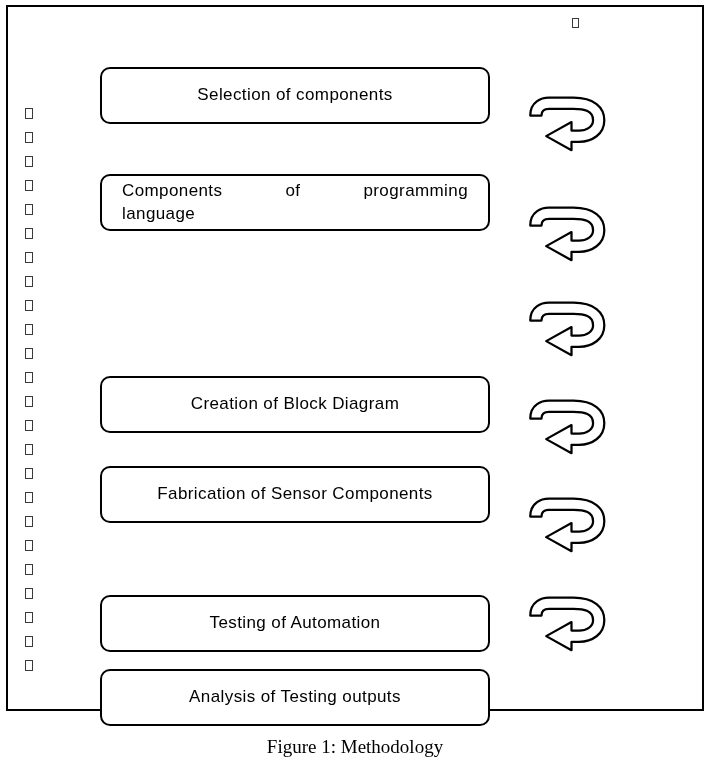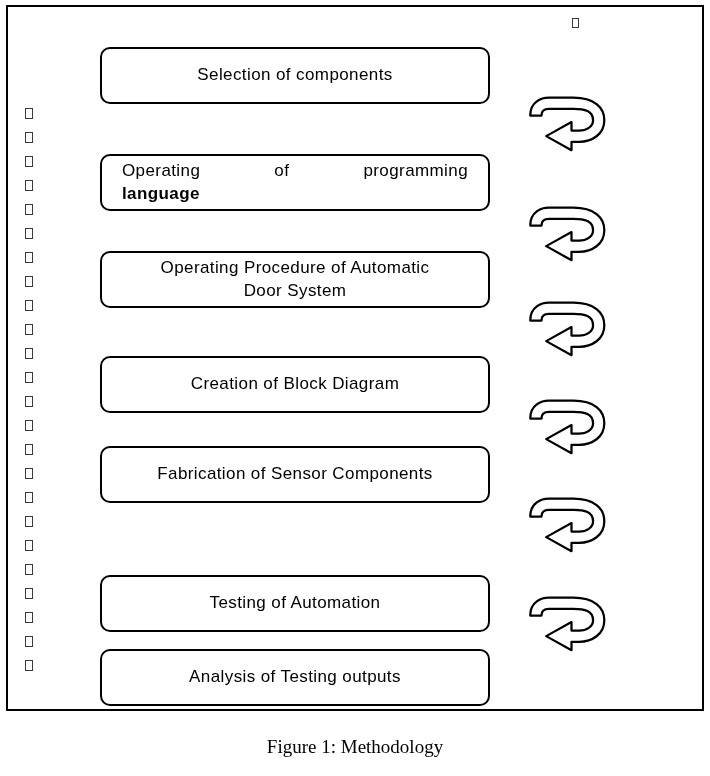--- a/index.html
+++ b/index.html
@@ -44,28 +44,29 @@
     border: 2px solid #000000;
     border-radius: 10px;
     background: #ffffff;
     display: flex;
     flex-direction: column;
     justify-content: center;
     padding: 3px 20px;
     font-size: 17px;
     color: #000000;
     letter-spacing: 0.4px;
+    margin-top: 20px;
   }
   .line { text-align: center; line-height: 1.3; white-space: nowrap; }
   .line.justify {
     text-align: justify;
     text-align-last: justify;
     white-space: normal;
   }
-  .line.left { text-align: left; font-weight: bold; }
+  .line.left { text-align: left; }
   
   .arrow {
     position: absolute;
     left: 508px;
     width: 96px; height: 60px;
   }
   .arrow path {
     fill: #ffffff;
     stroke: #000000;
     stroke-width: 2.4;
@@ -115,28 +116,24 @@
     <i class="tofu"></i>
     <i class="tofu"></i>
     <i class="tofu"></i>
   </div>
 
   <div class="box" style="top:40px">
     <div class="line">Selection of components</div>
   </div>
 
   <div class="box" style="top:147px">
-    <div class="line justify">Operating of programming</div>
+    <div class="line justify">Components of programming</div>
     <div class="line left">language</div>
   </div>
 
-  <div class="box" style="top:244px">
-    <div class="line">Operating Procedure of Automatic</div>
-    <div class="line">Door System</div>
-  </div>
 
   <div class="box" style="top:349px">
     <div class="line">Creation of Block Diagram</div>
   </div>
 
   <div class="box" style="top:439px">
     <div class="line">Fabrication of Sensor Components</div>
   </div>
 
   <div class="box" style="top:568px">

